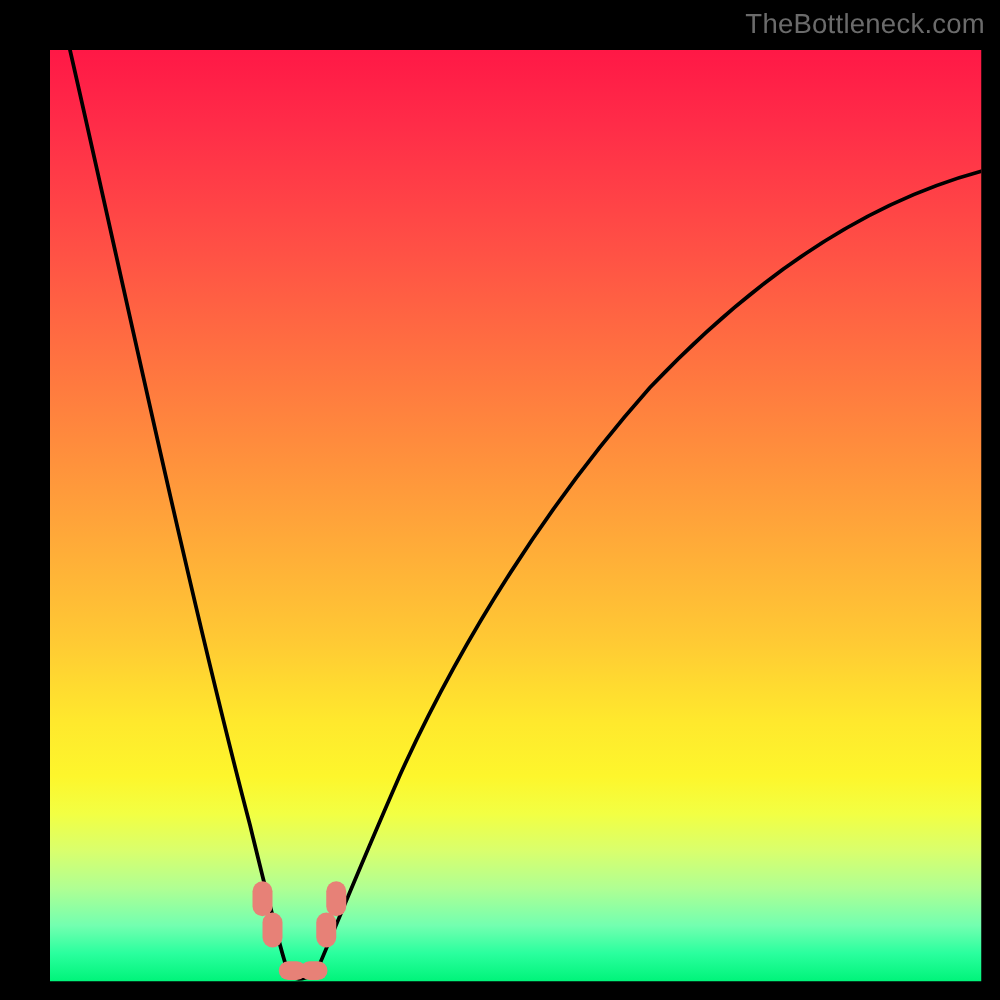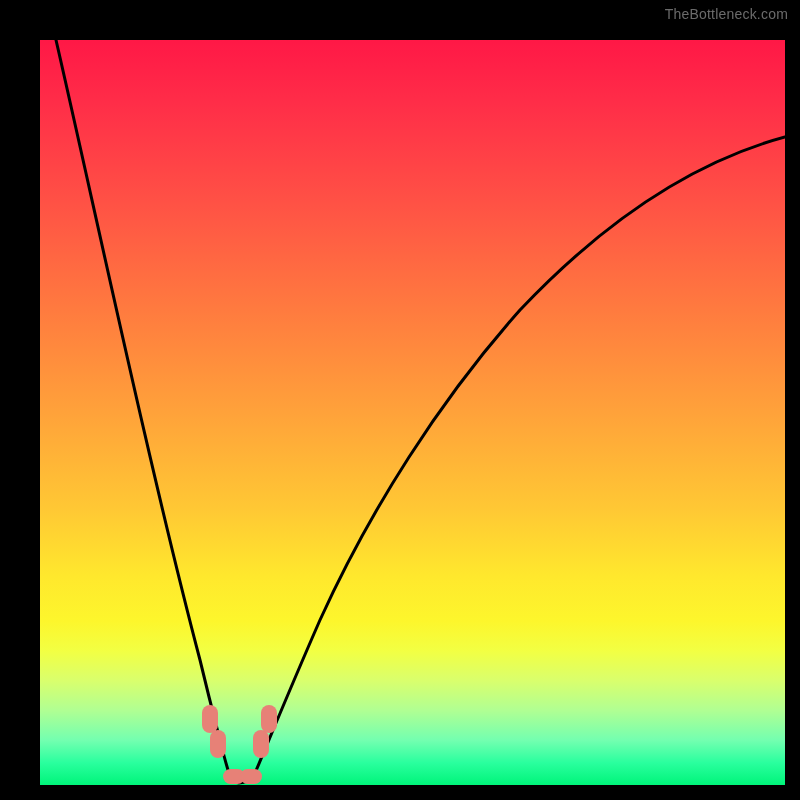--- a/index.html
+++ b/index.html
@@ -41,21 +41,21 @@
       #73ffb0 94%,
       #2aff9e 97%,
       #00f47a 100%
     );
   }
   .watermark {
     position: absolute;
     top: 6px;
     right: 12px;
     color: #6b6b6b;
-    font-size: 14px;
+    font-size: 22px;
     font-weight: 500;
     letter-spacing: 0.2px;
   }
   svg.curve {
     position: absolute;
     left: 0;
     top: 0;
     width: 745px;
     height: 745px;
   }

